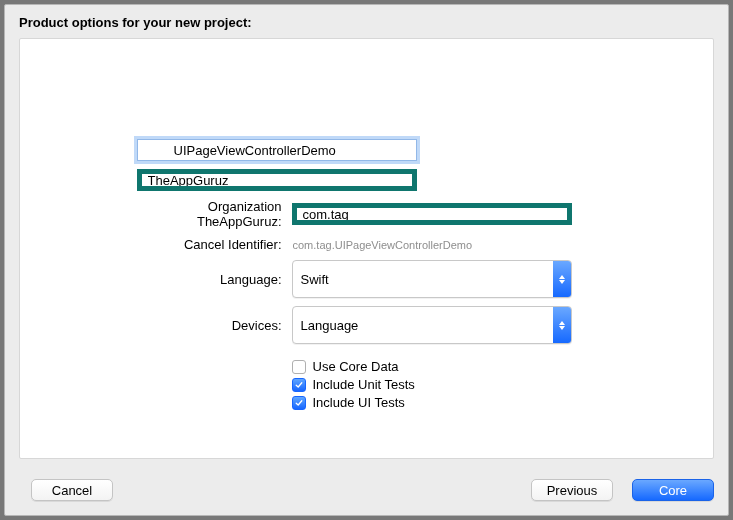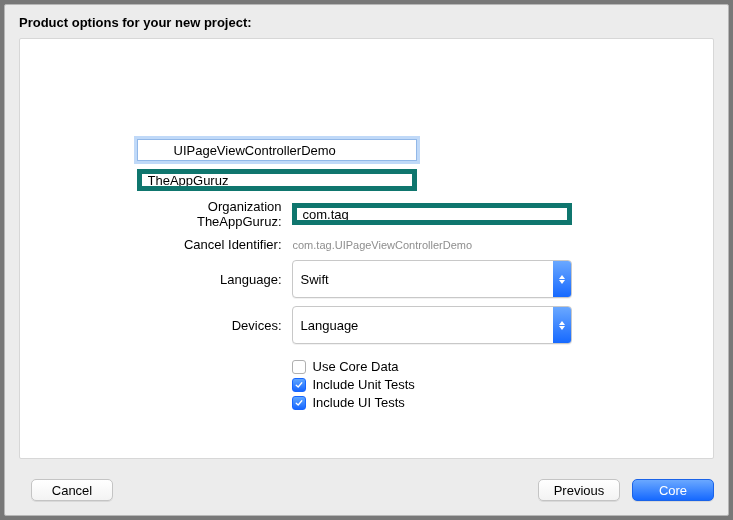--- a/index.html
+++ b/index.html
@@ -154,21 +154,21 @@
       padding: 0 14px;
       border-radius: 5px;
       font-size: 13px;
       border: 1px solid #c4c4c4;
       background: linear-gradient(to bottom, #ffffff, #f3f3f3);
       box-shadow: 0 1px 0 rgba(0,0,0,0.08);
       cursor: pointer;
       display: inline-flex;
       align-items: center;
       justify-content: center;
-      margin-left: 12px;
+      margin-left: 19px;
     }
     .btn:first-child { margin-left: 12px; }
     .btn.primary {
       background: linear-gradient(to bottom, #6aa8ff, #1669ff);
       border-color: #1a63e8;
       color: #fff;
     }
     .options-block {
       padding-top: 4px;
       padding-left: 155px;

